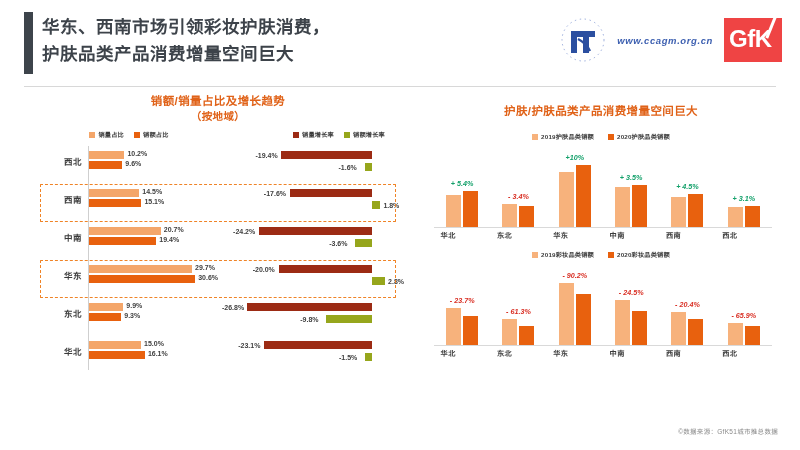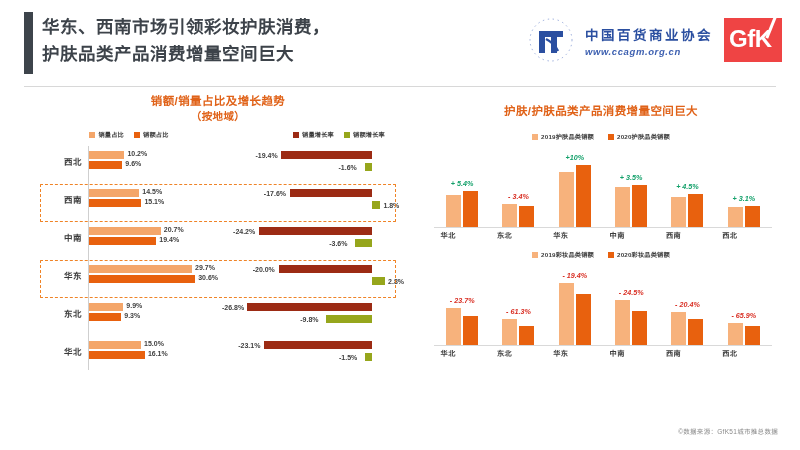--- a/index.html
+++ b/index.html
@@ -156,21 +156,20 @@
       <div class="ccagm-mark">
         <svg width="54" height="54" viewBox="0 0 54 54">
           <g stroke="#4a6bbf" stroke-width="1" fill="none" opacity="0.55">
             <circle cx="27" cy="27" r="21" stroke-dasharray="1.4 3.6"></circle>
           </g>
           <path d="M15 18 L39 18 L39 24 L33 24 L33 40 L27 40 L27 24 L21 24 L21 40 L15 40 Z" fill="#2b4fa0"></path>
           <path d="M22 26 Q30 30 34 38" stroke="#2b4fa0" stroke-width="2.4" fill="none"></path>
         </svg>
       </div>
       <div class="ccagm-text">
-        <div class="ccagm-cn">中国百货商业协会</div>
         <div class="ccagm-url">www.ccagm.org.cn</div>
       </div>
       <div class="gfk-logo">
         <span class="gfk-word">GfK</span>
         <span class="gfk-slash"></span>
       </div>
     </div>
     <div class="header-rule"></div>
   </div>
 
@@ -412,21 +411,21 @@
                 <div class="rc-bar b-2019" style="height: 25.575px;"></div>
                 <div class="rc-bar b-2020" style="height: 18.6px;"></div>
               </div>
               <div class="rc-growth g-neg" style="bottom: 28.575px;">- 61.3%</div>
             </div>
             <div class="rc-group">
               <div class="rc-bars">
                 <div class="rc-bar b-2019" style="height: 62px;"></div>
                 <div class="rc-bar b-2020" style="height: 51.15px;"></div>
               </div>
-              <div class="rc-growth g-neg" style="bottom: 65px;">- 19.4%</div>
+              <div class="rc-growth g-neg" style="bottom: 65px;">- 90.2%</div>
             </div>
             <div class="rc-group">
               <div class="rc-bars">
                 <div class="rc-bar b-2019" style="height: 44.95px;"></div>
                 <div class="rc-bar b-2020" style="height: 34.1px;"></div>
               </div>
               <div class="rc-growth g-neg" style="bottom: 47.95px;">- 24.5%</div>
             </div>
             <div class="rc-group">
               <div class="rc-bars">

